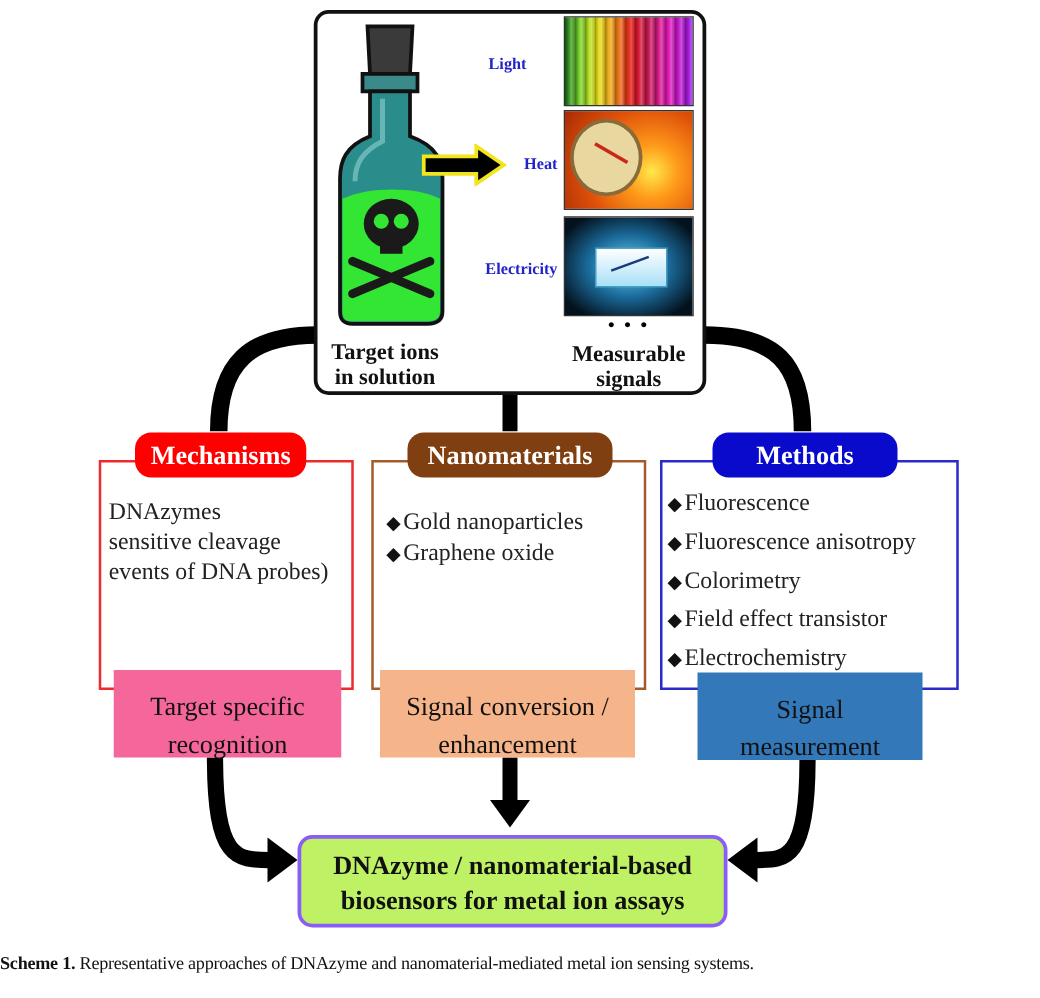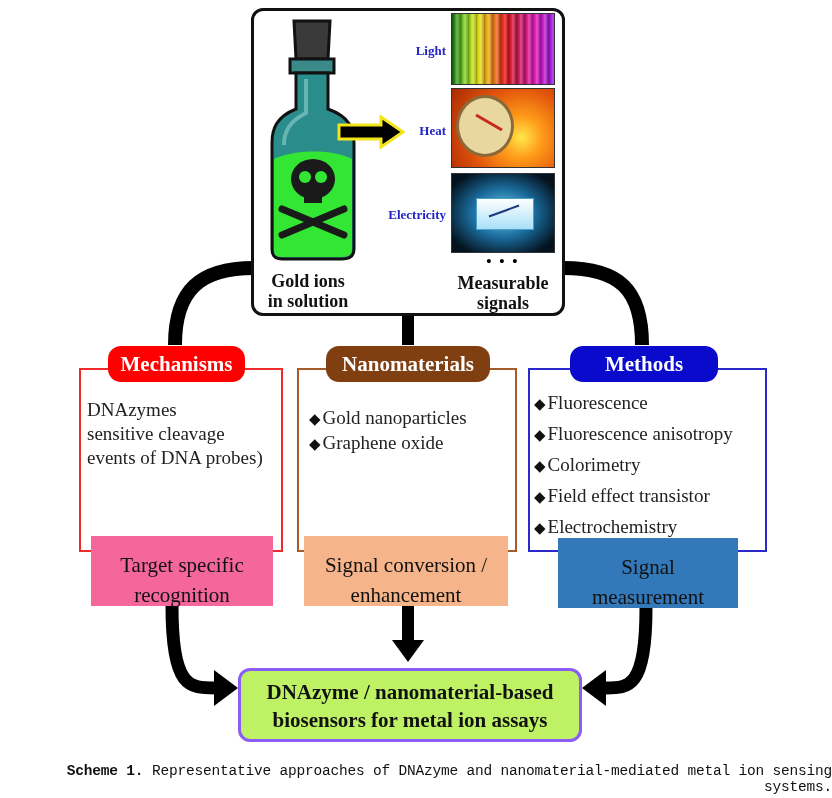--- a/index.html
+++ b/index.html
@@ -16,21 +16,21 @@
     
     .panel { box-sizing: border-box; background: #fff; }
     .panel-title { color: #fff; font-weight: bold; font-size: 21px; text-align: center; line-height: 36px; box-sizing: border-box; border-radius: 13px; }
     .panel-text { font-size: 19px; line-height: 24px; color: #222; }
     .bullet-item { white-space: nowrap; }
     .bullet { font-size: 15px; margin-right: 2px; color: #111; }
     .footer-box { font-size: 21px; line-height: 30px; color: #111; text-align: center; box-sizing: border-box; padding-top: 14px; }
 
     .result-box { left: 238px; top: 668px; width: 344px; height: 74px; background: #bef264; border: 3px solid #8b5cf6; border-radius: 12px; box-sizing: border-box; font-weight: bold; font-size: 21px; line-height: 28px; text-align: center; color: #111; padding-top: 7px; }
 
-    .caption { left: 0; top: 763px; width: 832px; text-align: right; font-family: Liberation Mono, monospace; font-size: 14.5px; color: #111; letter-spacing: -0.2px; }
+    .caption { left: 0; top: 763px; width: 832px; text-align: left; font-family: Liberation Serif, serif; font-size: 14.5px; color: #111; letter-spacing: -0.2px; }
     .caption b { font-weight: bold; }
   </style>
 </head>
 <body>
 
 <svg class="connectors" width="832" height="798">
   <defs>
     <marker id="ah" markerWidth="4" markerHeight="4" refX="2" refY="2" orient="auto" markerUnits="strokeWidth">
       <path d="M0,0 L4,2 L0,4 z" fill="#000"></path>
     </marker>
@@ -62,25 +62,25 @@
     <line x1="18" y1="192" x2="80" y2="218" stroke="#1a1a1a" stroke-width="7" stroke-linecap="round"></line>
     <line x1="80" y1="192" x2="18" y2="218" stroke="#1a1a1a" stroke-width="7" stroke-linecap="round"></line>
     <path d="M42,62 L42,96 C26,104 20,114 20,128" stroke="#8fd0d0" stroke-width="4" fill="none" opacity="0.6"></path>
   </svg>
 
   <svg class="abs" style="left:83px;top:104px;" width="70" height="34">
     <polygon points="2,10 44,10 44,2 66,17 44,32 44,24 2,24" fill="#000" stroke="#f2e51b" stroke-width="3"></polygon>
   </svg>
 
   <div class="abs caption-top" style="left:4px;top:260px;width:100px;">
-    <div>Gold ions</div>
+    <div>Target ions</div>
     <div>in solution</div>
   </div>
 
-  <div class="abs signal-label" style="left:112px;top:32px;">Light</div>
+  <div class="abs signal-label" style="left:112px;top:32px;text-align:center;">Light</div>
   <div class="abs signal-img" style="left:197px;top:2px;height:72px;background:linear-gradient(90deg,#1a7a1a 0%,#7bd42a 12%,#e8e81a 25%,#f29a1a 38%,#e81a1a 52%,#c81a5a 66%,#e81ab8 80%,#9a1ae8 100%);">
     <div style="width:100%;height:100%;background:repeating-linear-gradient(90deg,rgba(0,0,0,0.35) 0px,rgba(0,0,0,0) 3px,rgba(255,255,255,0.25) 5px,rgba(0,0,0,0.2) 8px);"></div>
   </div>
   <div class="abs signal-label" style="left:112px;top:112px;">Heat</div>
   <div class="abs signal-img" style="left:197px;top:77px;height:80px;background:radial-gradient(circle at 68% 62%,#ffe84a 0%,#ff9a1a 25%,#e0520a 60%,#a82a05 100%);">
     <div style="position:absolute;left:4px;top:6px;width:58px;height:62px;border-radius:50%;background:#e8d8a0;border:3px solid #8a6a3a;box-sizing:border-box;"></div>
     <div style="position:absolute;left:22px;top:32px;width:30px;height:3px;background:#c82a1a;transform:rotate(30deg);"></div>
   </div>
   <div class="abs signal-label" style="left:112px;top:196px;font-family:Liberation Serif, serif;">Electricity</div>
   <div class="abs signal-img" style="left:197px;top:162px;height:80px;background:radial-gradient(ellipse at 50% 50%,#6ad0f0 0%,#1a6a9a 45%,#04121e 85%);">

